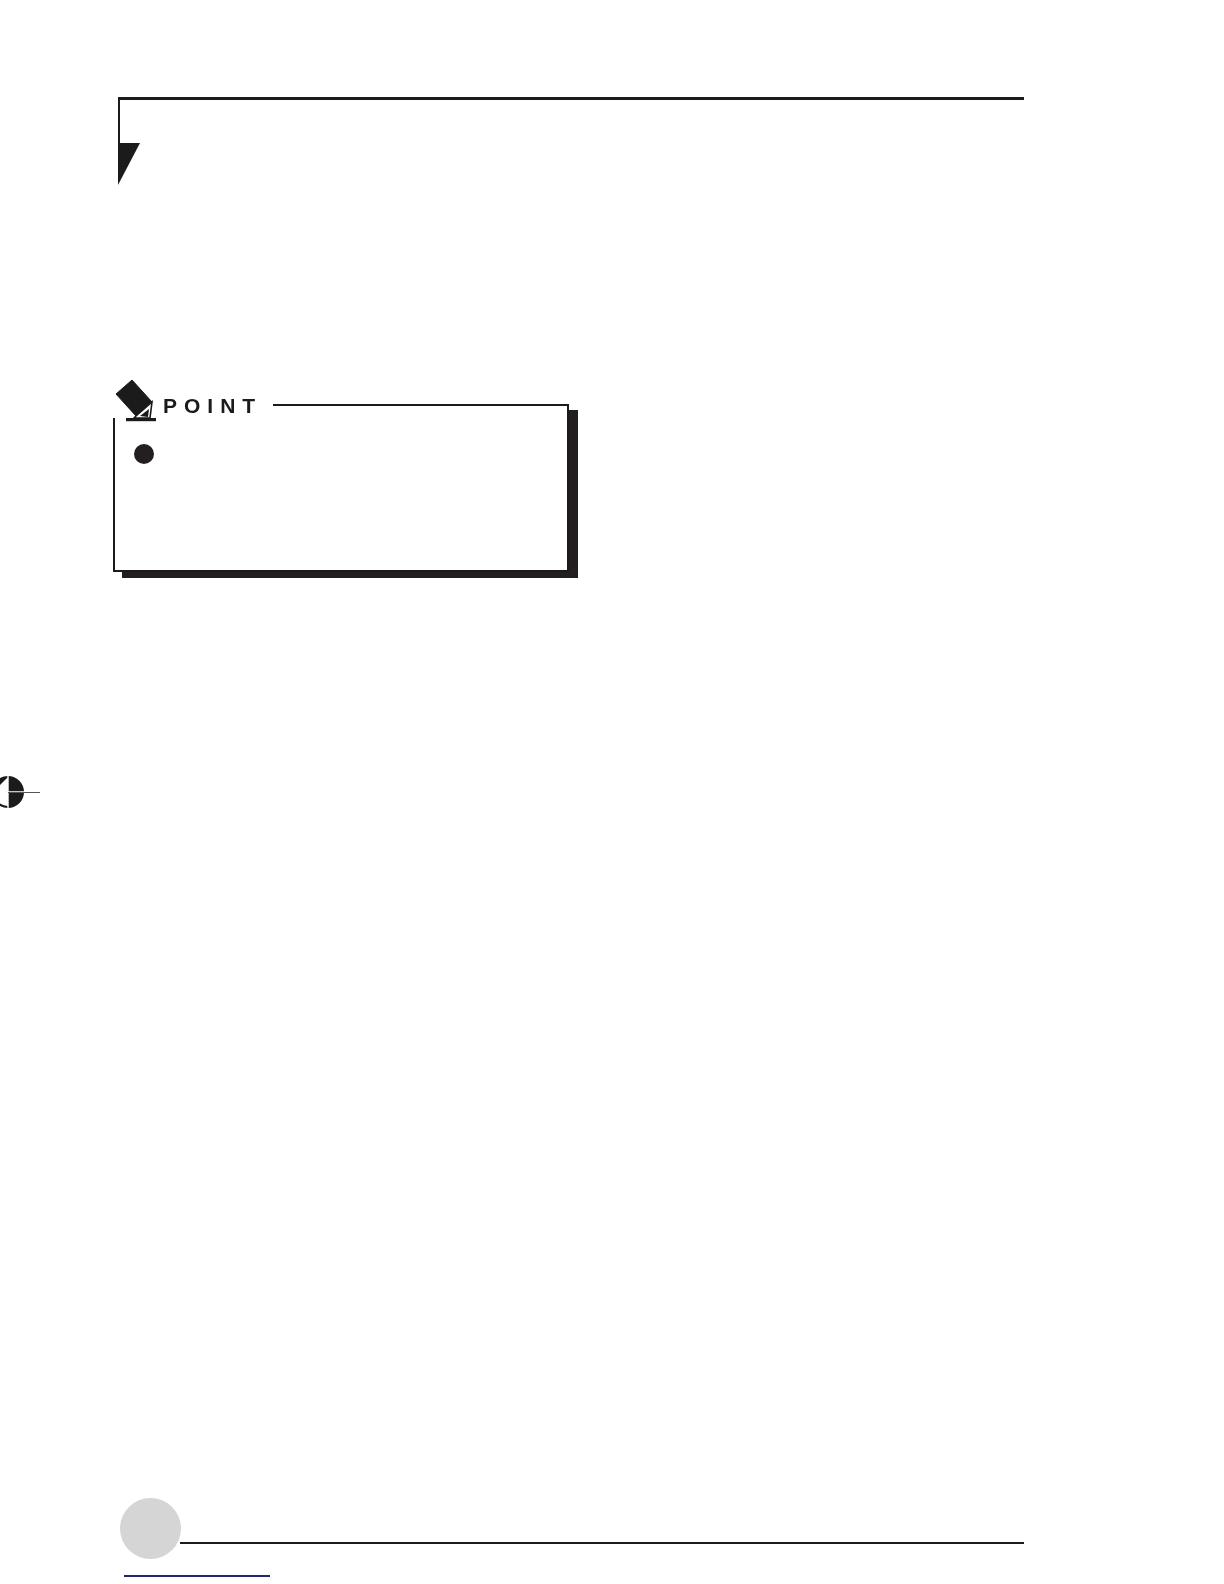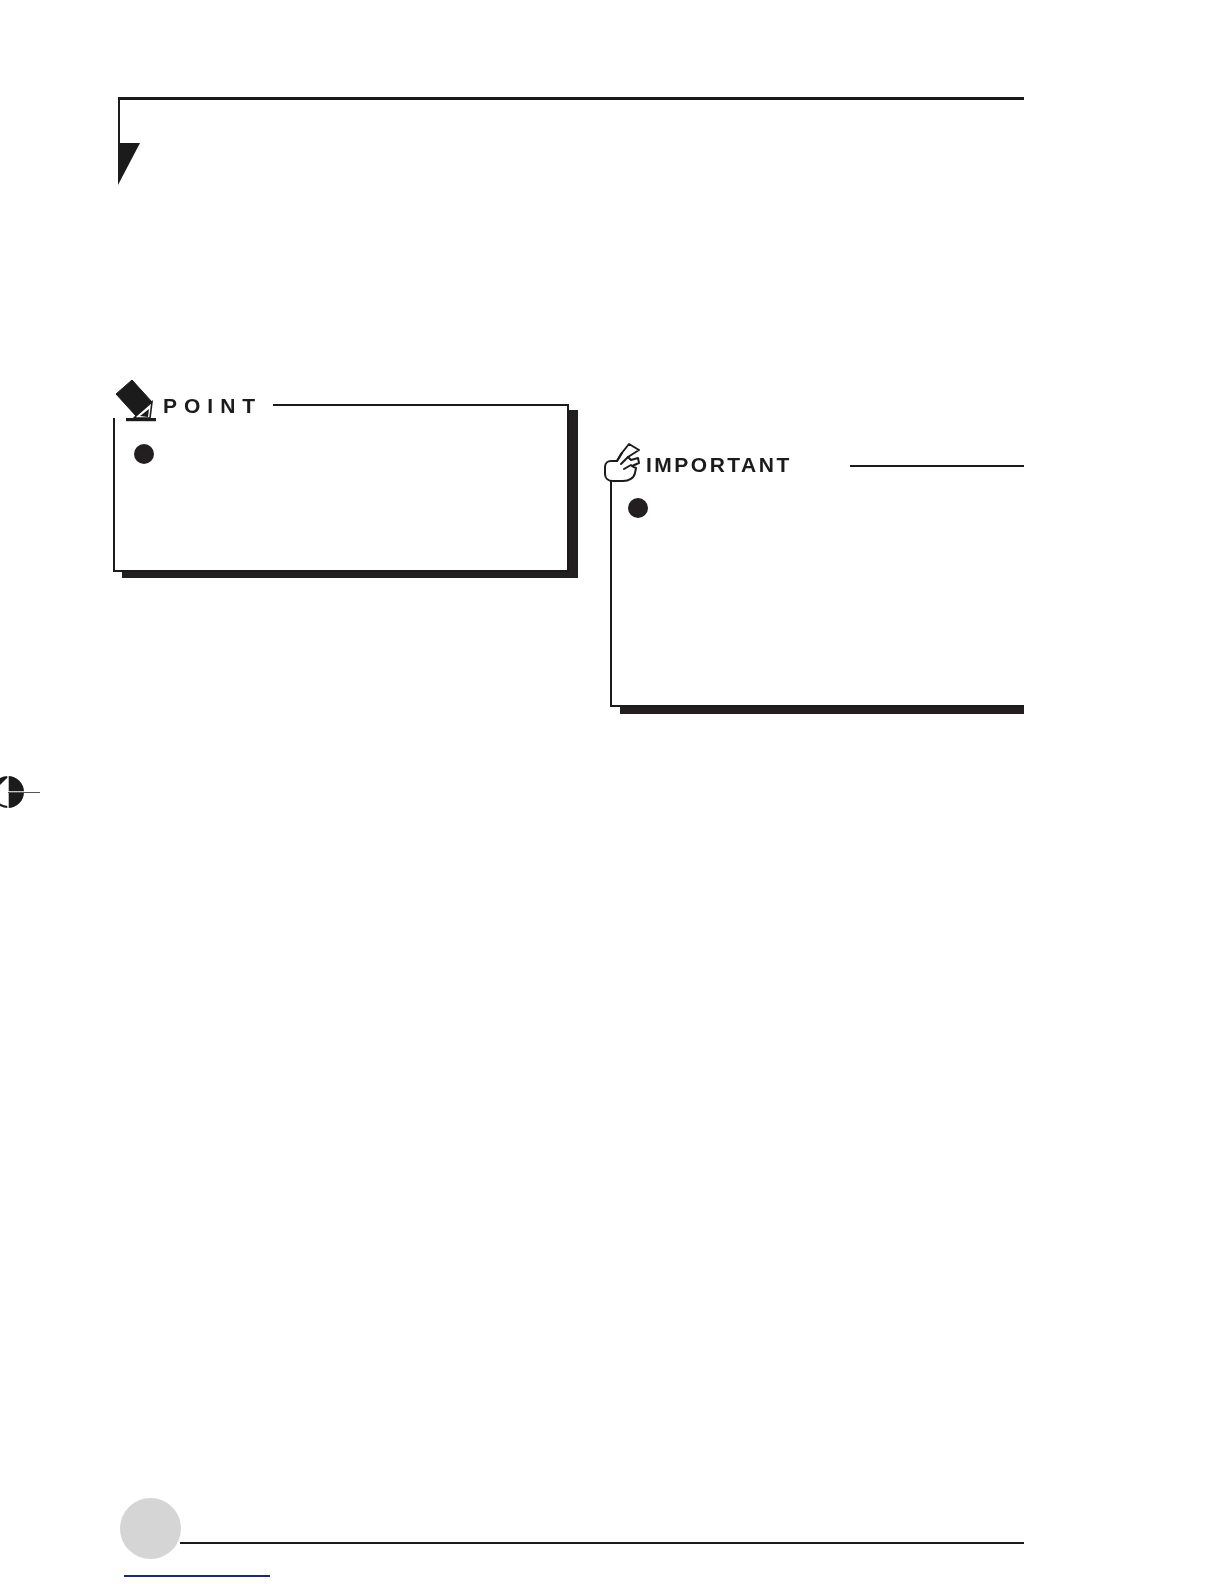--- a/index.html
+++ b/index.html
@@ -212,42 +212,20 @@
         <polygon points="30,38 39,31 38,39" fill="#1b1b1b"></polygon>
         <rect x="16" y="40" width="30" height="3.2" fill="#1b1b1b"></rect>
       </svg>
     </div>
 
     <div class="label">POINT</div>
     <div class="bullet"></div>
     <div class="body-text"></div>
   </div>
 
-  <div class="callout" id="important-callout">
-    <div class="shadow"></div>
-    <div class="frame"></div>
-    <div class="label-mask"></div>
-
-    <div class="icon">
-      <svg width="48" height="44" viewBox="0 0 48 44" xmlns="http://www.w3.org/2000/svg">
-        <g fill="#ffffff" stroke="#1b1b1b" stroke-width="2" stroke-linejoin="round" stroke-linecap="round">
-          <path d="M31 4 L41 10 L30 17 L33 20 L40 18 L41 23 L34 26 L38 28 L37 33
-                   C36 38 31 41 25 41 L15 41 C10 41 7 38 7 34 L7 27
-                   C7 23 10 21 13 21 L19 21 L23 14 Z"></path>
-          <path d="M19 21 L24 13"></path>
-          <path d="M23 24 L30 17"></path>
-          <path d="M26 29 L33 25"></path>
-        </g>
-      </svg>
-    </div>
-
-    <div class="label">IMPORTANT</div>
-    <div class="bullet"></div>
-    <div class="body-text"></div>
-  </div>
 
   <div class="reg-mark" id="reg-left">
     <svg width="52" height="50" viewBox="0 0 52 50" xmlns="http://www.w3.org/2000/svg">
       <circle cx="26" cy="24" r="15" fill="none" stroke="#1b1b1b" stroke-width="2"></circle>
       <path d="M26 9 A15 15 0 0 1 26 39 Z" fill="#1b1b1b"></path>
       <path d="M11 24 A15 15 0 0 1 26 9 Z" fill="#1b1b1b"></path>
       <line x1="26" y1="4" x2="26" y2="44" stroke="#ffffff" stroke-width="1.4"></line>
       <line x1="6" y1="24" x2="46" y2="24" stroke="#ffffff" stroke-width="1.4"></line>
     </svg>
     <div class="reg-line"></div>

